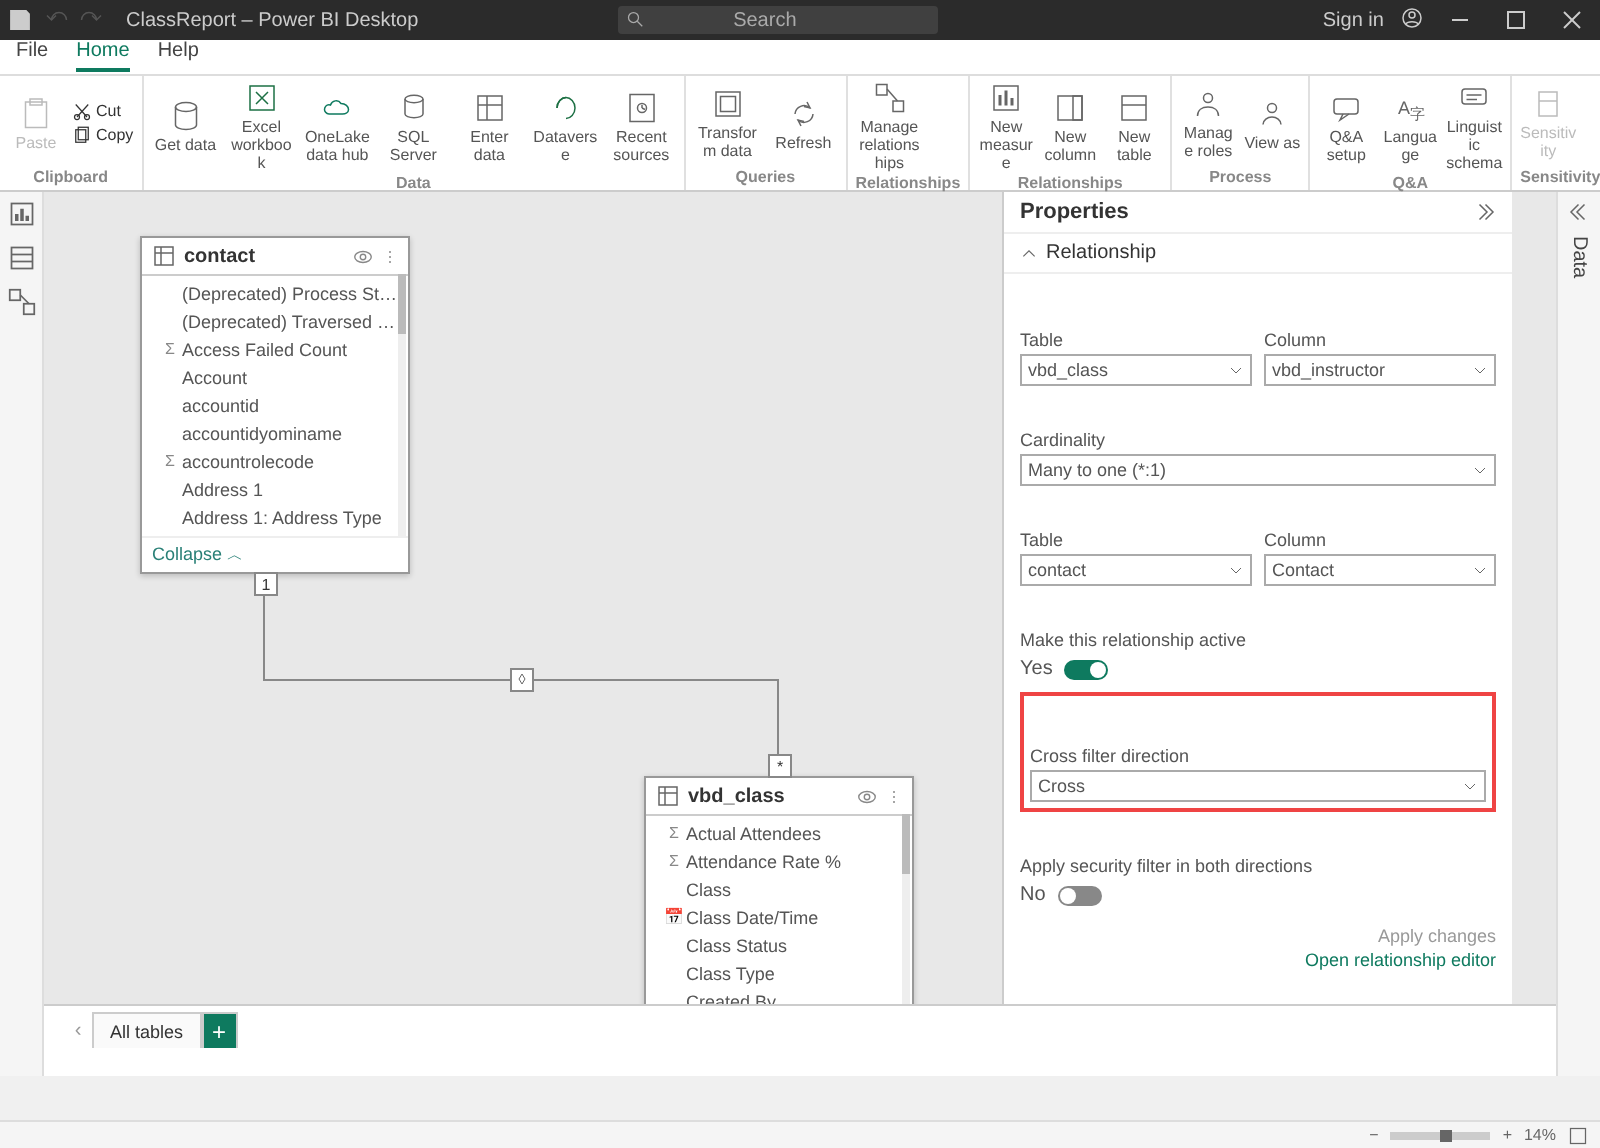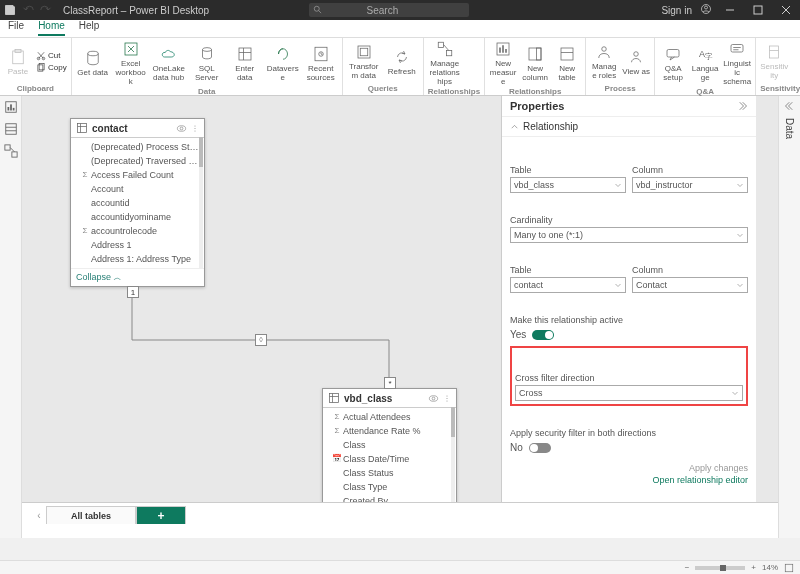--- a/index.html
+++ b/index.html
@@ -62,21 +62,21 @@
 .toggle .knob { position: absolute; width: 8px; height: 8px; background: #fff; border-radius: 50%; top: 1px; }
 .toggle.on .knob { right: 1px; } .toggle.off .knob { left: 1px; }
 .toggle-row { display: flex; align-items: center; gap: 6px; margin-top: 3px; }
 .highlight-box { border: 2px solid #ef4444; padding: 3px; margin-top: 6px; }
 .panel-actions { margin-top: 10px; font-size: 9px; color: #999; text-align: right; }
 .panel-actions div { margin-top: 2px; }
 .panel-actions .active-link { color: #0e7a5f; }
 
 .bottombar { position: absolute; bottom: 0; left: 0; right: 0; height: 36px; background: #fff; border-top: 1px solid #ccc; }
 .tabs { position: absolute; bottom: 14px; left: 10px; display: flex; }
-.tab { height: 18px; padding: 2px 24px; border: 1px solid #ccc; border-bottom: none; font-size: 9px; display: flex; align-items: center; background: #fafafa; font-weight: bold; }
+.tab { height: 18px; padding: 2px 8px; border: 1px solid #ccc; border-bottom: none; font-size: 9px; display: flex; align-items: center; background: #fafafa; }
 .tab.plus { background: #0e7a5f; color: #fff; width: 18px; justify-content: center; font-size: 12px; }
 .statusbar { position: absolute; bottom: 0; left: 0; right: 0; height: 14px; background: #f5f5f5; border-top: 1px solid #ddd; display: flex; justify-content: flex-end; align-items: center; padding: 0 6px; gap: 6px; font-size: 8px; color: #666; }
 .zoom { width: 50px; height: 4px; background: #ccc; position: relative; }
 .zoom .zthumb { position: absolute; width: 6px; height: 6px; background: #666; top: -1px; left: 50%; }
 </style>
 </head>
 <body>
 
 <div class="titlebar">
   <div class="tb-left">

